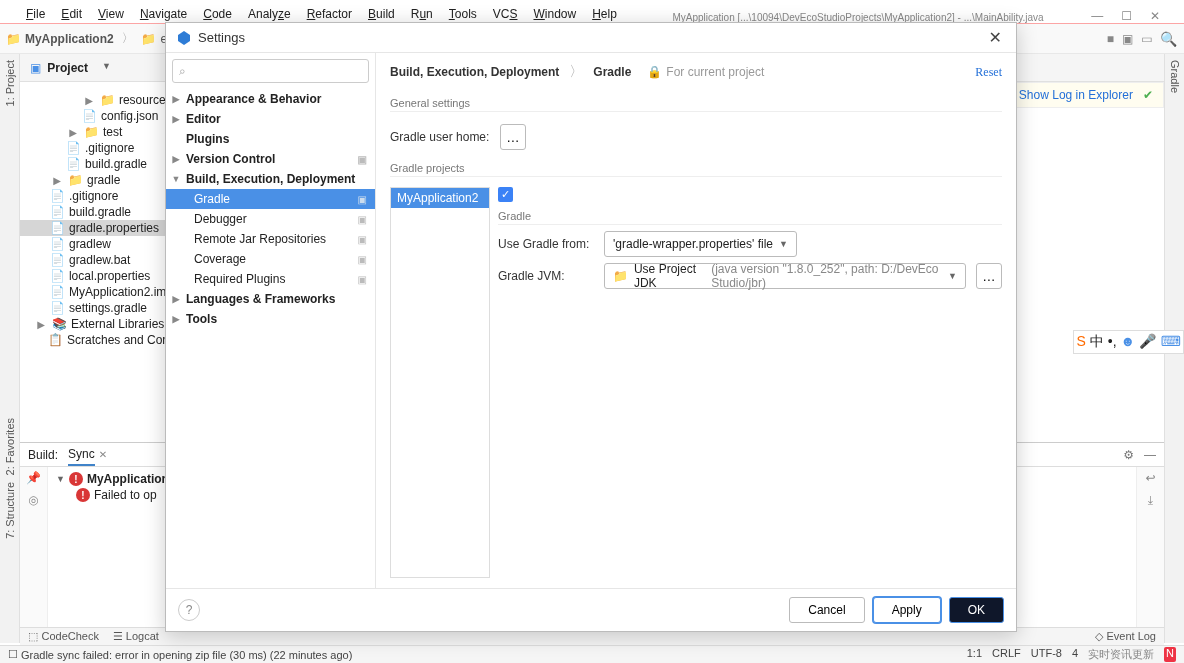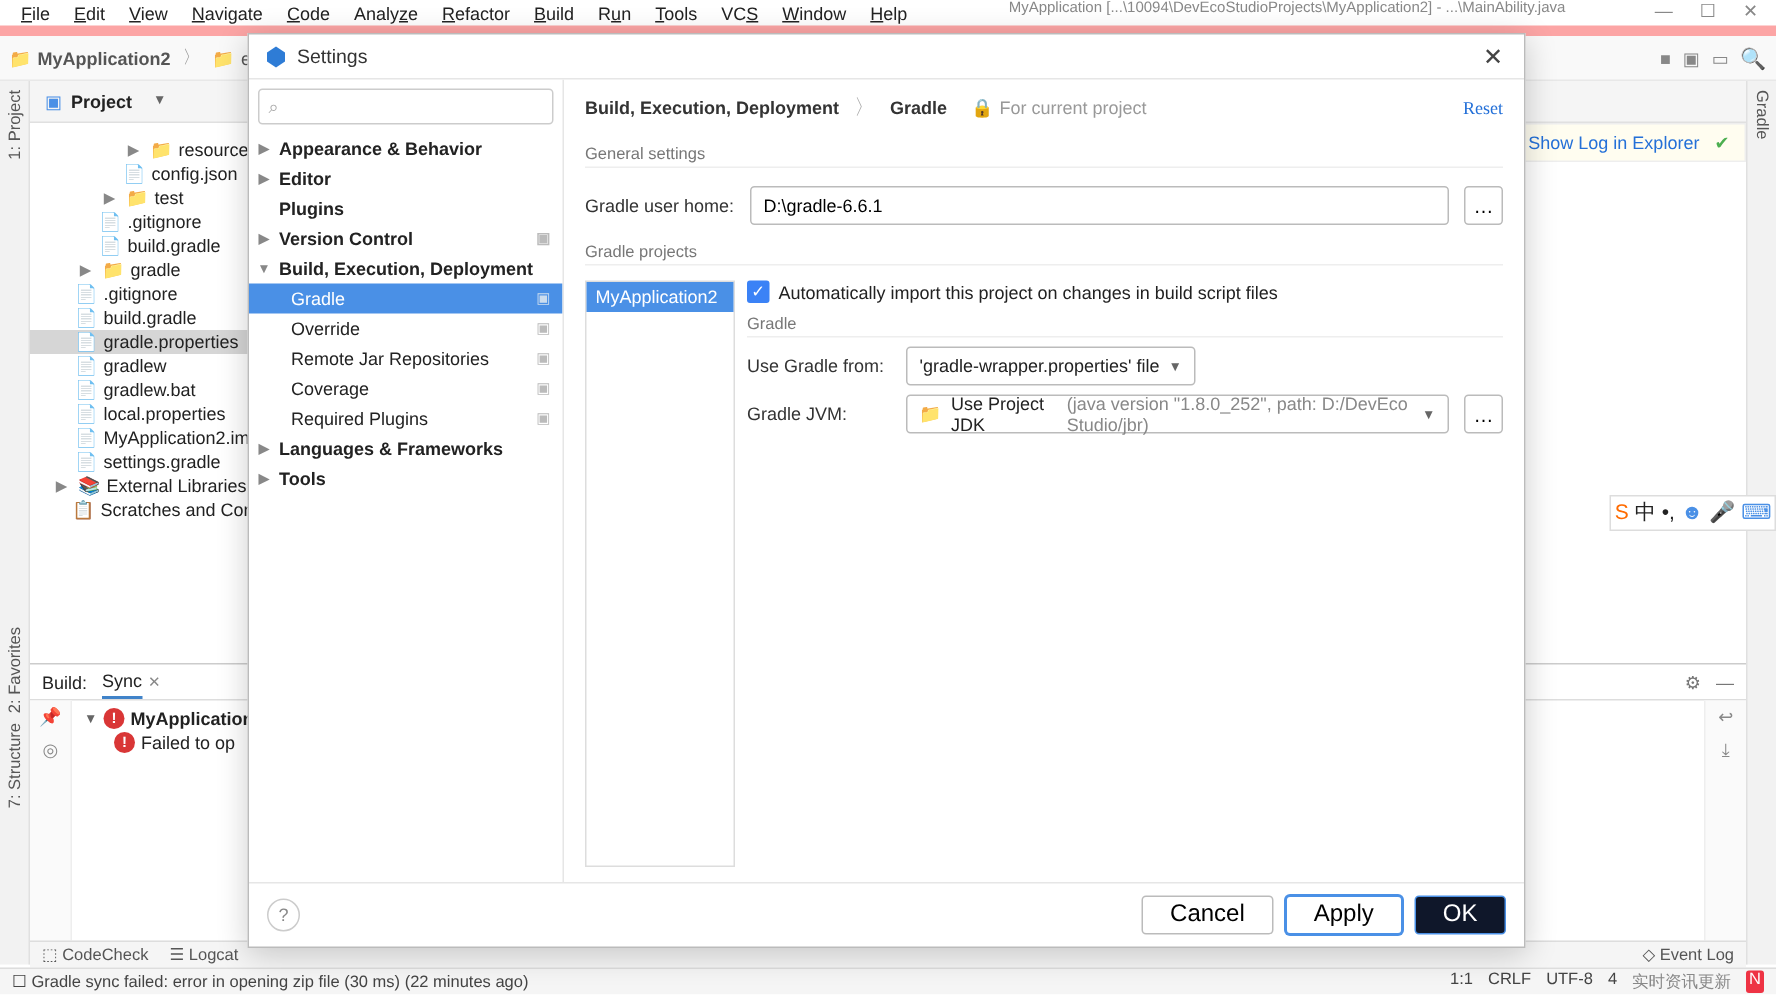--- a/index.html
+++ b/index.html
@@ -1,19 +1,19 @@
 <!DOCTYPE html>
 <html><head>
 <meta charset="utf-8">
 <style>
 * { margin: 0; padding: 0; box-sizing: border-box; font-family: "Segoe UI", Arial, sans-serif; }
 body { width: 1184px; height: 663px; background: #fff; font-size: 12px; color: #222; overflow: hidden; position: relative; }
 
 
-.menubar { display: flex; align-items: flex-start; height: 24px; padding: 0 6px; border-bottom: 7px solid #fca5a5; }
+.menubar { display: flex; align-items: flex-end; height: 24px; padding: 0 18px; border-bottom: 1px solid #fca5a5; }
 .menubar .item { padding: 2px 8px; cursor: pointer; }
 .menubar .item u { text-decoration: underline; }
 .menubar .title { flex: 1; text-align: center; color: #888; font-size: 10px; }
 .winctl { display: flex; gap: 18px; padding-right: 6px; color: #888; }
 
 
 .toolbar-row { display: flex; align-items: center; height: 30px; padding: 0 6px; border-bottom: 1px solid #e8e8e8; background: #f9f9f9; }
 .toolbar-left { display: flex; align-items: center; gap: 4px; flex: 1; }
 .toolbar-right { display: flex; align-items: center; gap: 8px; }
 .crumb-folder { color: #555; display: flex; align-items: center; gap: 4px; }
@@ -106,21 +106,21 @@
 .chk-row { display: flex; align-items: center; gap: 6px; margin-bottom: 8px; }
 .chk { width: 15px; height: 15px; background: #3b82f6; border-radius: 2px; display: inline-flex; align-items: center; justify-content: center; color: #fff; font-size: 11px; }
 
 .select-box { height: 26px; border: 1px solid #bbb; border-radius: 3px; display: flex; align-items: center; padding: 0 8px; gap: 6px; min-width: 180px; background: #fff; }
 .select-box .caret { margin-left: auto; color: #666; font-size: 9px; }
 .gray { color: #888; }
 
 .dlg-footer { display: flex; align-items: center; padding: 8px 12px; border-top: 1px solid #e6e6e6; gap: 8px; }
 .dlg-footer .help { width: 22px; height: 22px; border: 1px solid #ccc; border-radius: 50%; display: flex; align-items: center; justify-content: center; color: #888; }
 .dlg-footer .spacer { flex: 1; }
-.btn { height: 26px; padding: 0 18px; border: 1px solid #bbb; border-radius: 3px; background: #fff; cursor: pointer; font-size: 16px; }
+.btn { height: 26px; padding: 0 18px; border: 1px solid #bbb; border-radius: 3px; background: #fff; cursor: pointer; font-size: 12px; }
 .btn.primary { background: #0f172a; color: #fff; border-color: #4a90e6; }
 .btn.focus { border: 1px solid #4a90e6; box-shadow: 0 0 0 1px #4a90e6; }
 
 
 .float-widgets { position: absolute; right: 0; top: 330px; display: flex; gap: 4px; padding: 2px; background: #fff; border: 1px solid #ddd; }
 .float-widgets span { font-size: 14px; }
 
 .blue-strip { position: absolute; right: 20px; top: 460px; width: 120px; height: 26px; background: #3b82f6; border-radius: 2px; }
 
 </style>
@@ -307,21 +307,21 @@
           </div>
         <div class="cat b">
             <span class="arrow">▼</span>
             <span>Build, Execution, Deployment</span>
           </div>
         <div class="cat sub sel">
             <span>Gradle</span>
             <span class="mark" style="color:#cde">▣</span>
           </div>
         <div class="cat sub">
-            <span>Override</span>
+            <span>Debugger</span>
             <span class="mark">▣</span>
           </div>
         <div class="cat sub">
             <span>Remote Jar Repositories</span>
             <span class="mark">▣</span>
           </div>
         <div class="cat sub">
             <span>Coverage</span>
             <span class="mark">▣</span>
           </div>
@@ -347,33 +347,31 @@
         <span class="lock">
             <span>🔒</span>
             <span>For current project</span>
           </span>
         <span class="reset">Reset</span>
       </div>
 
       <div class="section-h">General settings</div>
       <div class="form-row">
         <label>Gradle user home:</label>
-        <input class="text-input" value="D:\gradle-6.6.1" style="">
         <button class="btn-sm">…</button>
       </div>
 
       <div class="section-h">Gradle projects</div>
       <div class="dlg-main">
         <div class="proj-list">
           <div class="pl-item">MyApplication2</div>
         </div>
         <div class="proj-detail">
           <div class="chk-row">
             <span class="chk">✓</span>
-            <span>Automatically import this project on changes in build script files</span>
           </div>
           <div class="section-h" style="margin-top:6px">Gradle</div>
           <div class="form-row">
             <label style="width:96px">Use Gradle from:</label>
             <div class="select-box">
               <span>'gradle-wrapper.properties' file</span>
               <span class="caret">▼</span>
             </div>
           </div>
           <div class="form-row">

